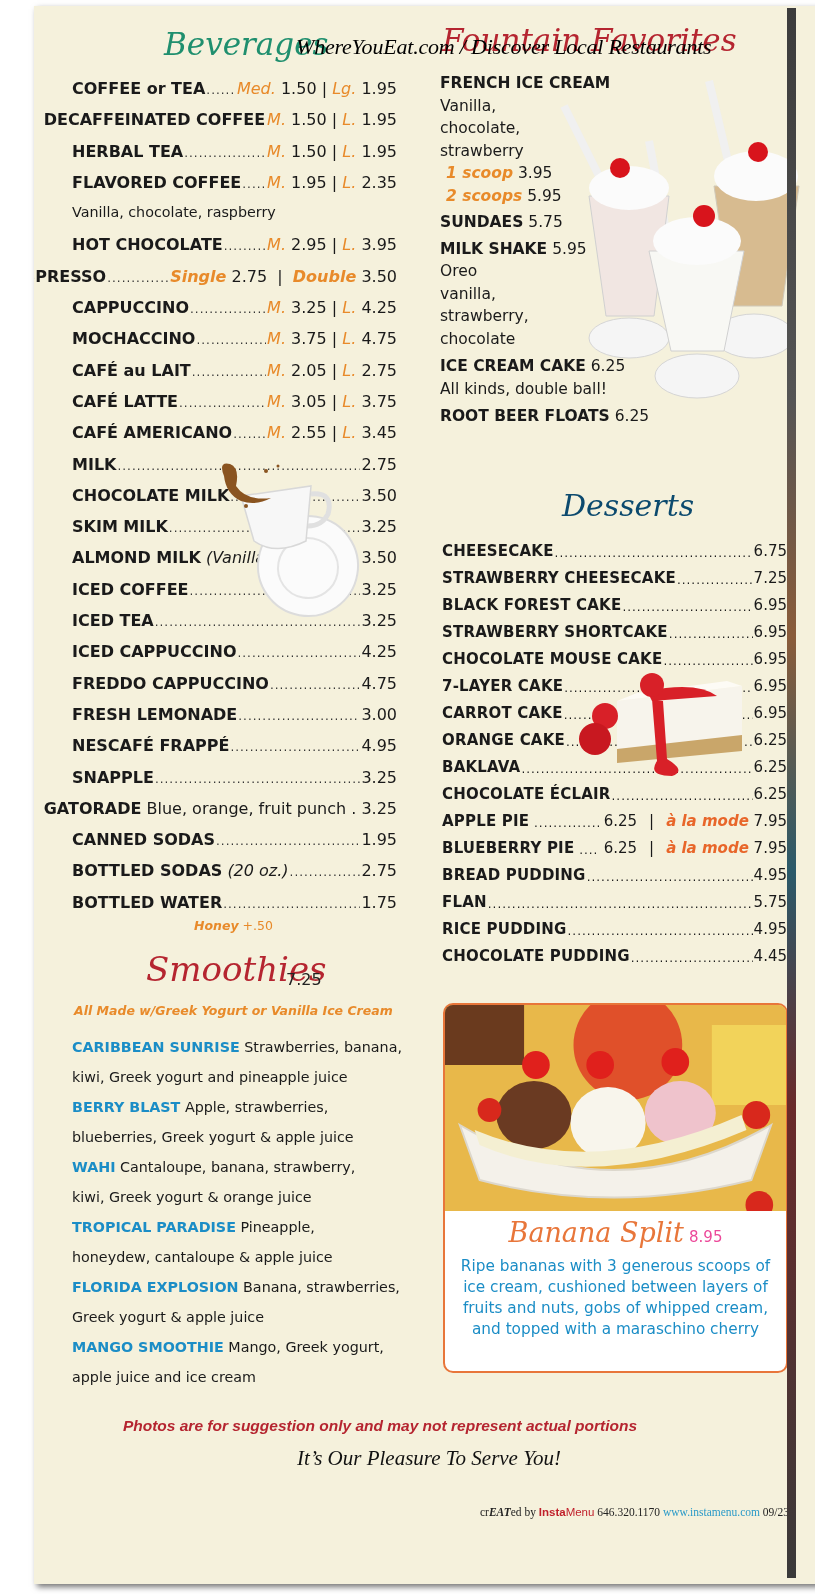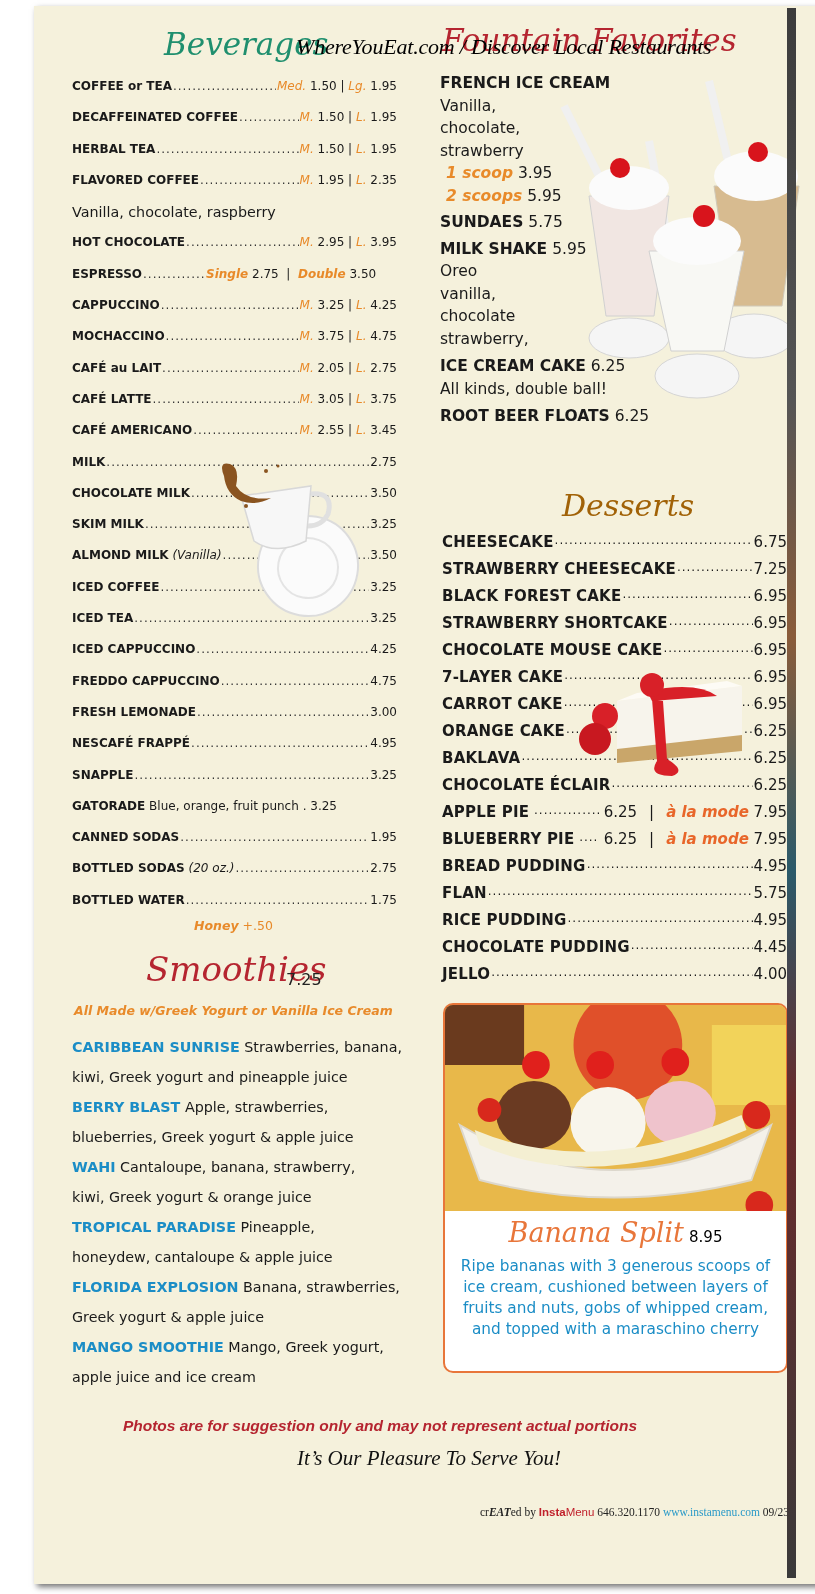--- a/index.html
+++ b/index.html
@@ -17,21 +17,21 @@
     position: absolute; left: 787px; top: 8px; width: 9px; height: 1570px;
     background: linear-gradient(to bottom, #3c3c3c 0%, #555 25%, #8a5c3a 40%, #2b5a6a 55%, #6a2a2a 70%, #3a3a3a 100%);
   }
 
   .h-bev { position: absolute; left: 130px; top: 20px; font-size: 31px; color: #1f8f6e; font-style: italic; font-family: "DejaVu Serif", serif; }
   .h-fount { position: absolute; left: 408px; top: 16px; font-size: 31px; color: #b52530; font-style: italic; font-family: "DejaVu Serif", serif; }
   .watermark { position: absolute; left: 262px; top: 28px; font-family: "Liberation Serif", serif; font-style: italic; font-size: 22px; color: #000; white-space: nowrap; letter-spacing: -0.2px; }
 
   
   .bev { position: absolute; left: 38px; top: 73px; width: 325px; }
-  .row { display: flex; align-items: baseline; height: 31.3px; font-size: 12px; white-space: nowrap; }
+  .row { display: flex; align-items: baseline; height: 31.3px; font-size: 16px; white-space: nowrap; justify-content: flex-end; }
   .row .name { font-weight: bold; }
   .row .dots { flex: 1; overflow: hidden; margin: 0 1px; color: #333; letter-spacing: 1px; font-size: 12px; }
   .row .dots::after { content: "..................................................................................................................................."; }
   .row .price { font-weight: normal; }
   .sz { color: #e88a2a; font-style: italic; }
   .szb { color: #e88a2a; font-style: italic; font-weight: bold; }
   .sub { height: 31.3px; font-size: 14.3px; display: flex; align-items: baseline; text-align: right; }
 
   .honey { position: absolute; left: 160px; top: 912px; font-size: 12.5px; color: #e88a2a; }
   .honey b { font-style: italic; }
@@ -45,39 +45,39 @@
 
   
   .fount { position: absolute; left: 406px; top: 66px; width: 250px; font-size: 15.5px; }
   .fl { height: 22.5px; line-height: 22.5px; white-space: nowrap; }
   .fl b { font-weight: bold; }
   .scoop { color: #e88a2a; font-style: italic; font-weight: bold; padding-left: 6px; }
 
   .shakes { position: absolute; left: 520px; top: 70px; width: 250px; height: 330px; }
 
   
-  .h-dess { position: absolute; left: 528px; top: 482px; font-size: 30px; color: #a16207; font-family: "DejaVu Serif", serif; font-style: italic; }
+  .h-dess { position: absolute; left: 528px; top: 482px; font-size: 30px; color: #0c4a6e; font-family: "DejaVu Serif", serif; font-style: italic; }
   .dess { position: absolute; left: 408px; top: 527px; width: 345px; }
-  .drow { display: flex; align-items: flex-start; height: 27px; font-size: 15px; white-space: nowrap; }
+  .drow { display: flex; align-items: flex-end; height: 27px; font-size: 15px; white-space: nowrap; }
   .drow .name { font-weight: bold; letter-spacing: 0.2px; }
   .drow .dots { flex: 1; overflow: hidden; margin: 0 1px; letter-spacing: 1px; font-size: 12px; }
   .drow .dots::after { content: "..................................................................................................................................."; }
   .mode { color: #e8662a; font-style: italic; font-weight: bold; }
   .sep { padding: 0 12px; }
   .dshort { display: inline-block; width: 70px; overflow: hidden; letter-spacing: 1px; font-size: 12px; vertical-align: baseline; }
 
   .cheesecake { position: absolute; left: 543px; top: 665px; width: 170px; height: 110px; }
   .cup { position: absolute; left: 182px; top: 450px; width: 150px; height: 170px; }
 
   
   .card { position: absolute; left: 409px; top: 997px; width: 345px; height: 370px; border: 2px solid #e8763a; border-radius: 10px; background: #fff; overflow: hidden; }
   .card-img { position: absolute; left: 0; top: 0; width: 100%; height: 206px; background: linear-gradient(135deg, #6a3a1e 0%, #c84a2a 25%, #f2c94a 50%, #e8a23a 70%, #5a3a2a 100%); }
   .card-title { position: absolute; left: 0; right: 0; top: 212px; text-align: center; }
   .card-title .t { font-family: "DejaVu Serif", serif; font-style: italic; font-size: 27px; color: #e8763a; }
-  .card-title .p { font-size: 15px; color: #000000; }
+  .card-title .p { font-size: 15px; color: #ec4899; }
   .card-desc { position: absolute; left: 8px; right: 8px; top: 251px; text-align: center; font-size: 15.3px; color: #1b8dc6; line-height: 21px; }
 
   .disclaimer { position: absolute; left: 0; width: 692px; top: 1411px; text-align: center; font-family: "Liberation Sans", sans-serif; font-style: italic; font-weight: bold; font-size: 15.5px; color: #b52530; }
   .pleasure { position: absolute; left: 0; width: 790px; top: 1440px; text-align: center; font-family: "Liberation Serif", serif; font-style: italic; font-size: 21px; color: #111; }
   .credits { position: absolute; left: 446px; top: 1500px; font-family: "Liberation Serif", serif; font-size: 11.5px; color: #222; white-space: nowrap; }
   .credits .brand { color: #c01f2a; font-family: "Liberation Sans", sans-serif; font-weight: bold; }
   .credits .brand2 { color: #c01f2a; font-family: "Liberation Sans", sans-serif; }
   .credits .url { color: #2a9ac8; }
 </style>
 </head>
@@ -214,22 +214,22 @@
     <div class="fl"><b>FRENCH ICE CREAM</b></div>
     <div class="fl">Vanilla,</div>
     <div class="fl">chocolate,</div>
     <div class="fl">strawberry</div>
     <div class="fl"><span class="scoop">1 scoop</span> <span>3.95</span></div>
     <div class="fl"><span class="scoop">2 scoops</span> <span>5.95</span></div>
     <div class="fl" style="margin-top:4px"><b>SUNDAES</b> <span>5.75</span></div>
     <div class="fl" style="margin-top:4px"><b>MILK SHAKE</b> <span>5.95</span></div>
     <div class="fl">Oreo</div>
     <div class="fl">vanilla,</div>
+    <div class="fl">strawberry,</div>
     <div class="fl">chocolate</div>
-    <div class="fl">strawberry,</div>
     <div class="fl" style="margin-top:5px"><b>ICE CREAM CAKE</b> <span>6.25</span></div>
     <div class="fl">All kinds, double ball!</div>
     <div class="fl" style="margin-top:5px"><b>ROOT BEER FLOATS</b> <span>6.25</span></div>
   </div>
 
   <svg class="shakes" viewBox="0 0 250 330">
     <line x1="10" y1="30" x2="60" y2="130" stroke="#f0f0f0" stroke-width="8"></line>
     <line x1="155" y1="5" x2="180" y2="110" stroke="#f0f0f0" stroke-width="8"></line>
     <line x1="95" y1="65" x2="115" y2="170" stroke="#f0f0f0" stroke-width="8"></line>
     <path d="M160 110 L245 110 L228 230 L178 230 Z" fill="#d7bb90" stroke="#cfc8b8"></path>
@@ -312,25 +312,20 @@
       </div>
     <div class="drow">
         <span class="name">RICE PUDDING</span>
         <span class="dots"></span>
         <span>4.95</span>
       </div>
     <div class="drow">
         <span class="name">CHOCOLATE PUDDING</span>
         <span class="dots"></span>
         <span>4.45</span>
-      </div>
-    <div class="drow">
-        <span class="name">JELLO</span>
-        <span class="dots"></span>
-        <span>4.00</span>
       </div>
   </div>
 
   <svg class="cheesecake" viewBox="0 0 170 110">
     <path d="M40 30 L165 15 L165 70 L40 85 Z" fill="#f7f4ec"></path>
     <path d="M40 78 L165 64 L165 80 L40 92 Z" fill="#c9a66a"></path>
     <path d="M40 30 L165 15 L150 10 L60 22 Z" fill="#fdfbf5"></path>
     <path d="M70 20 Q120 10 140 25 L75 30 Z" fill="#d82028"></path>
     <path d="M75 28 L80 90 Q70 105 95 105 Q110 100 90 88 L86 30 Z" fill="#d82028"></path>
     <circle cx="75" cy="14" r="12" fill="#d82028"></circle>

